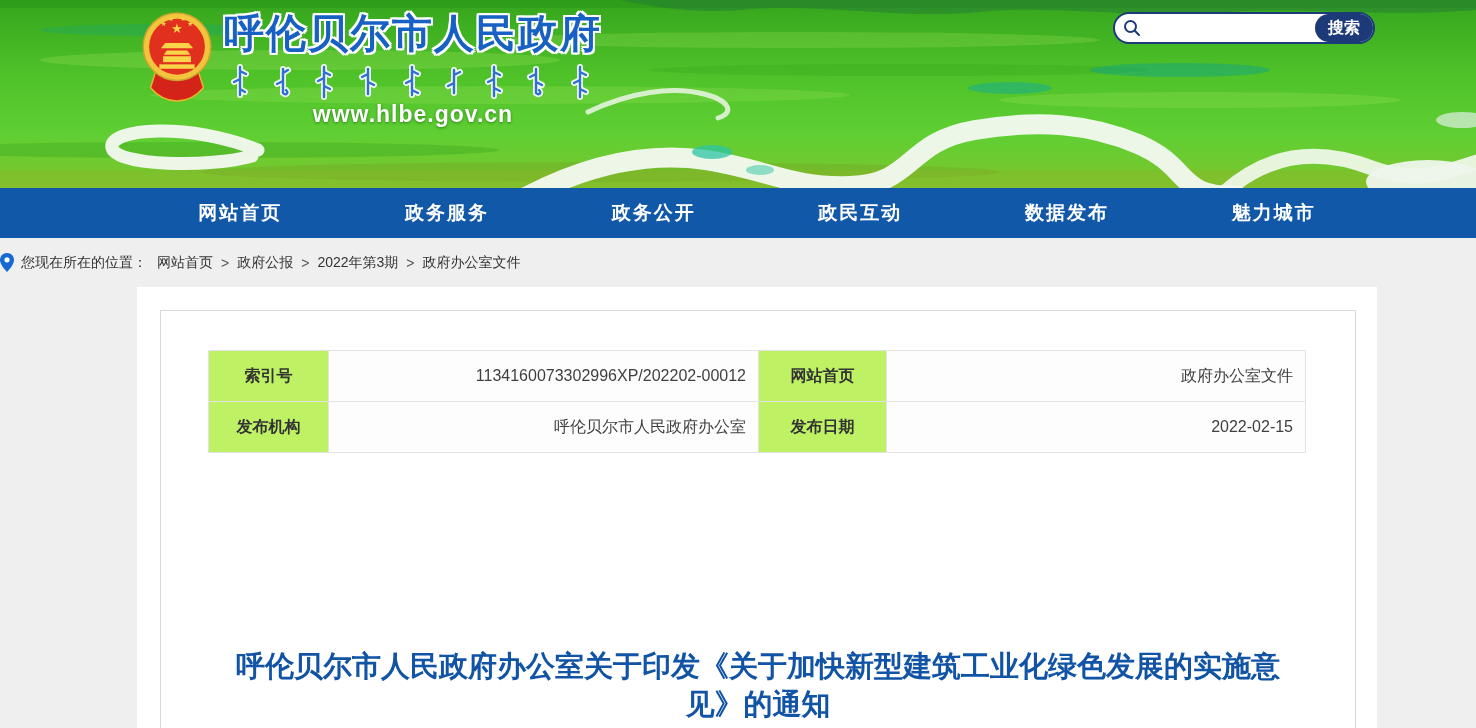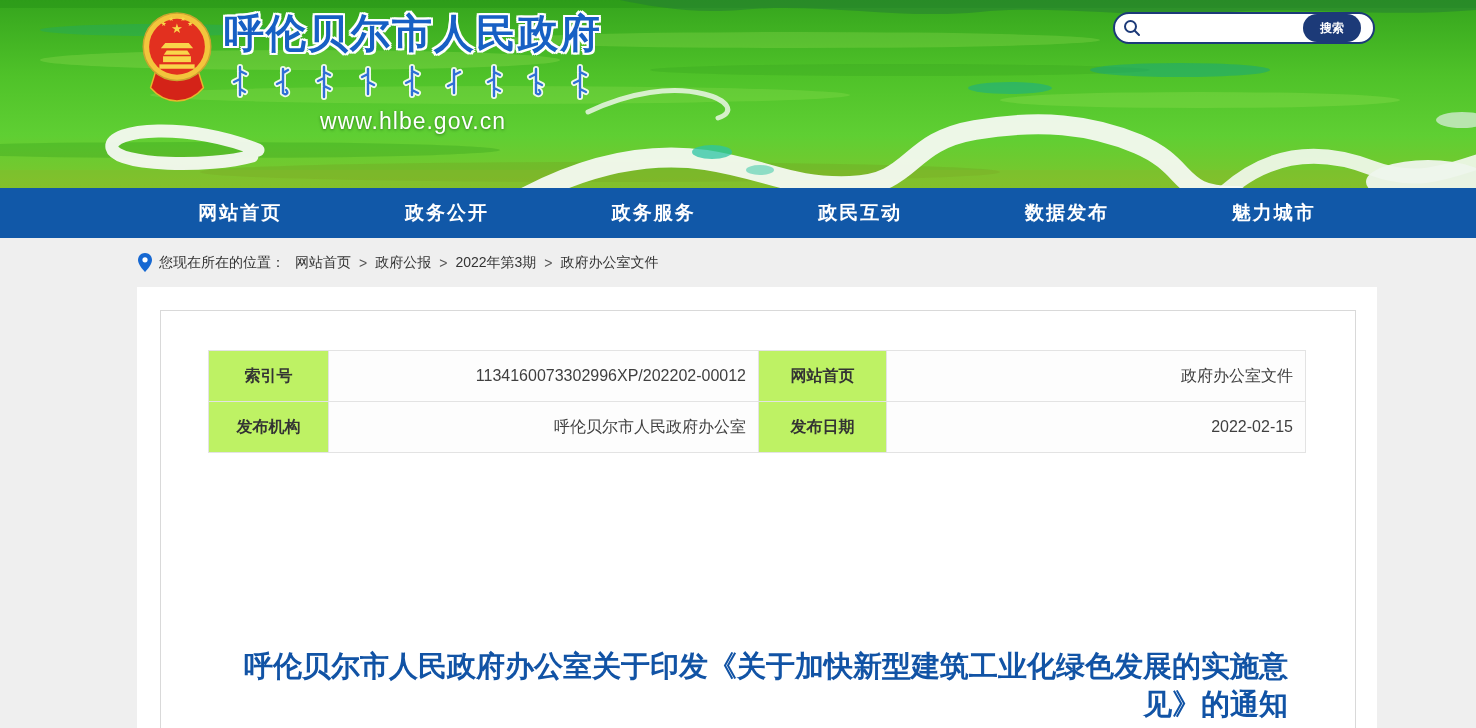--- a/index.html
+++ b/index.html
@@ -17,53 +17,53 @@
   .emblem { position:absolute; left:140px; top:10px; width:74px; height:94px; }
   .site-ident { position:absolute; left:222px; top:6px; width:382px; text-align:center; }
   .site-title {
     font-size:40px; font-weight:900; letter-spacing:2px; white-space:nowrap;
     color:#1760c4;
     text-shadow:-2px -2px 0 #fff, 2px -2px 0 #fff, -2px 2px 0 #fff, 2px 2px 0 #fff,
                  0 -2px 0 #fff, 0 2px 0 #fff, -2px 0 0 #fff, 2px 0 0 #fff;
   }
   .mongolian { display:block; margin:3px auto 0; }
   .site-url {
-    margin-top:8px; font-size:23px; font-weight:normal; color:#ffffff; letter-spacing:1px;
+    margin-top:1px; font-size:23px; font-weight:bold; color:#ffffff; letter-spacing:1px;
     text-shadow:0 1px 3px rgba(10,70,10,.55);
   }
   .search-box {
     position:absolute; left:1113px; top:12px; width:262px; height:32px;
     background:#fff; border:2px solid #1c3a78; border-radius:17px;
     display:flex; align-items:center; padding-left:8px;
   }
   .search-box input {
     flex:1; min-width:0; height:100%; border:none; outline:none; background:transparent;
     font-size:15px; color:#333; font-family:"Liberation Sans","DejaVu Sans",sans-serif;
   }
   .search-btn {
-    flex:0 0 auto; width:58px; height:28px; margin-right:12px;
+    flex:0 0 auto; width:58px; height:28px; margin-right:0px;
     background:#1c3a78; color:#fff; border:none; border-radius:14px;
-    font-size:12px; font-weight:bold; cursor:pointer; line-height:28px;
+    font-size:16px; font-weight:bold; cursor:pointer; line-height:28px;
     font-family:"Liberation Sans","DejaVu Sans",sans-serif;
     text-align:center;
   }
   .magnifier { flex:0 0 auto; margin-right:6px; display:block; }
 
   
   .nav { position:absolute; left:0; top:188px; width:1476px; height:50px; background:#1158a8; }
   .nav-inner { margin-left:137px; width:1240px; height:100%; display:flex; }
   .nav-item {
     flex:1; display:flex; align-items:center; justify-content:center;
     color:#fff; font-size:19px; font-weight:bold; letter-spacing:2px; cursor:pointer;
   }
 
   
   .crumb-bar {
     position:absolute; left:0; top:238px; width:1476px; height:49px;
-    display:flex; align-items:center; padding-left:138px; font-size:14px; color:#333;
+    display:flex; align-items:center; font-size:14px; color:#333;
   }
   .crumb-bar .pin { margin-right:7px; display:block; }
   .crumb-prefix { margin-right:10px; }
   .crumb-link { color:#333; cursor:pointer; text-decoration:none; }
   .crumb-sep { margin:0 8px; color:#555; }
 
   
   .card { position:absolute; left:137px; top:287px; width:1240px; height:460px; background:#ffffff; }
   .inner-box { position:absolute; left:23px; top:23px; width:1196px; height:480px; border:1px solid #d9d9d9; background:#fff; }
 
@@ -72,21 +72,21 @@
   .info-table th {
     background:#bef264; color:#333; font-weight:bold; text-align:center; padding:0 6px;
   }
   .info-table td {
     background:#fdfdfd; color:#3f3f3f; text-align:right; padding:0 12px 0 32px;
     white-space:nowrap; overflow:hidden;
   }
 
   .doc-title {
     position:absolute; left:50%; transform:translateX(-50%); top:336px; width:1060px;
-    text-align:right; font-size:29px; line-height:38px; font-weight:bold; color:#1153a5;
+    text-align:center; font-size:29px; line-height:38px; font-weight:bold; color:#1153a5;
   }
 </style>
 </head>
 <body>
 
 <header class="banner">
   <svg class="banner-bg" viewBox="0 0 1476 188" preserveAspectRatio="none" xmlns="http://www.w3.org/2000/svg">
     <defs>
       <linearGradient id="grass" x1="0" y1="0" x2="0" y2="1">
         <stop offset="0" stop-color="#35a51d"></stop>
@@ -164,22 +164,22 @@
       <line x1="11.8" y1="11.8" x2="16" y2="16" stroke="#1c3a78" stroke-width="2" stroke-linecap="round"></line>
     </svg>
     <input type="text" value="" style="">
     <button class="search-btn">搜索</button>
   </div>
 </header>
 
 <nav class="nav">
   <div class="nav-inner">
     <div class="nav-item">网站首页</div>
+    <div class="nav-item">政务服务</div>
     <div class="nav-item">政务公开</div>
-    <div class="nav-item">政务服务</div>
     <div class="nav-item">政民互动</div>
     <div class="nav-item">数据发布</div>
     <div class="nav-item">魅力城市</div>
   </div>
 </nav>
 
 <div class="crumb-bar">
   <svg class="pin" width="14" height="19" viewBox="0 0 14 19" xmlns="http://www.w3.org/2000/svg">
     <path d="M7,0 C3,0 0,3 0,7 C0,12 7,19 7,19 C7,19 14,12 14,7 C14,3 11,0 7,0 Z" fill="#1668d2"></path>
     <circle cx="7" cy="6.8" r="2.6" fill="#ffffff"></circle>

